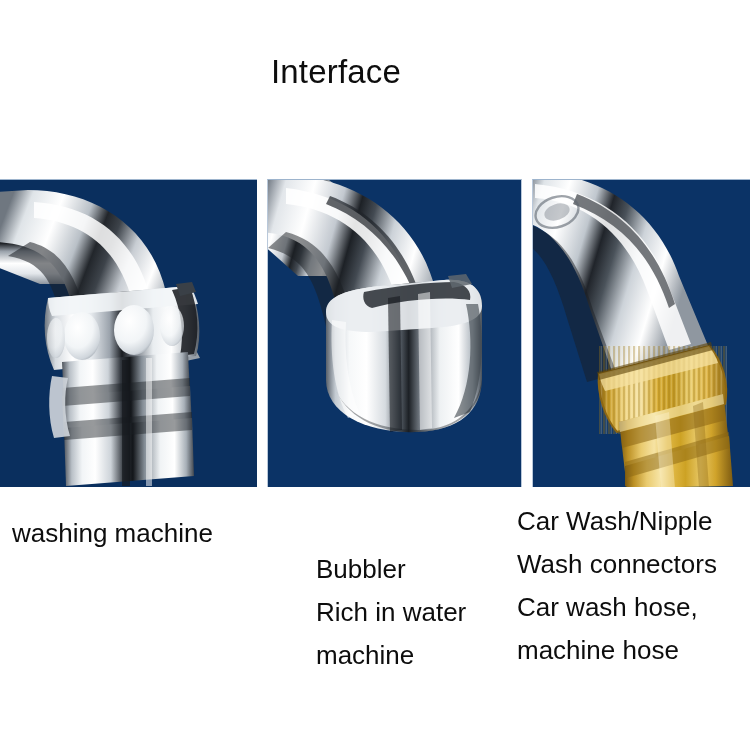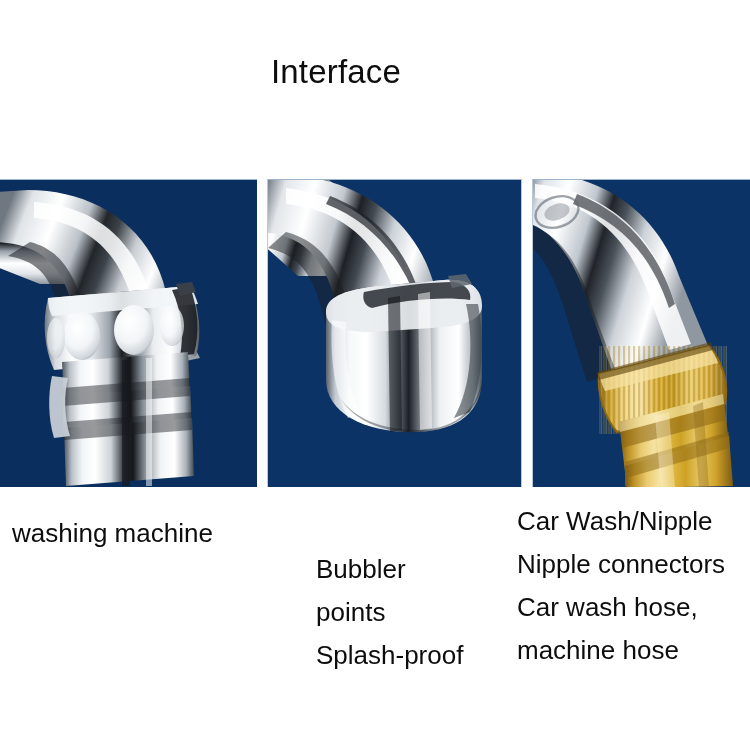--- a/index.html
+++ b/index.html
@@ -368,22 +368,22 @@
   </div>
 
 </div>
 
 <div class="caption" id="caption-1">
   <span class="line">washing machine</span>
 </div>
 
 <div class="caption" id="caption-2">
   <span class="line">Bubbler</span>
-  <span class="line">points</span>
-  <span class="line">Splash-proof</span>
+  <span class="line">Rich in water</span>
+  <span class="line">machine</span>
 </div>
 
 <div class="caption" id="caption-3">
   <span class="line">Car Wash/Nipple</span>
-  <span class="line">Nipple connectors</span>
+  <span class="line">Wash connectors</span>
   <span class="line">Car wash hose,</span>
   <span class="line">machine hose</span>
 </div>
 
 </body></html>

